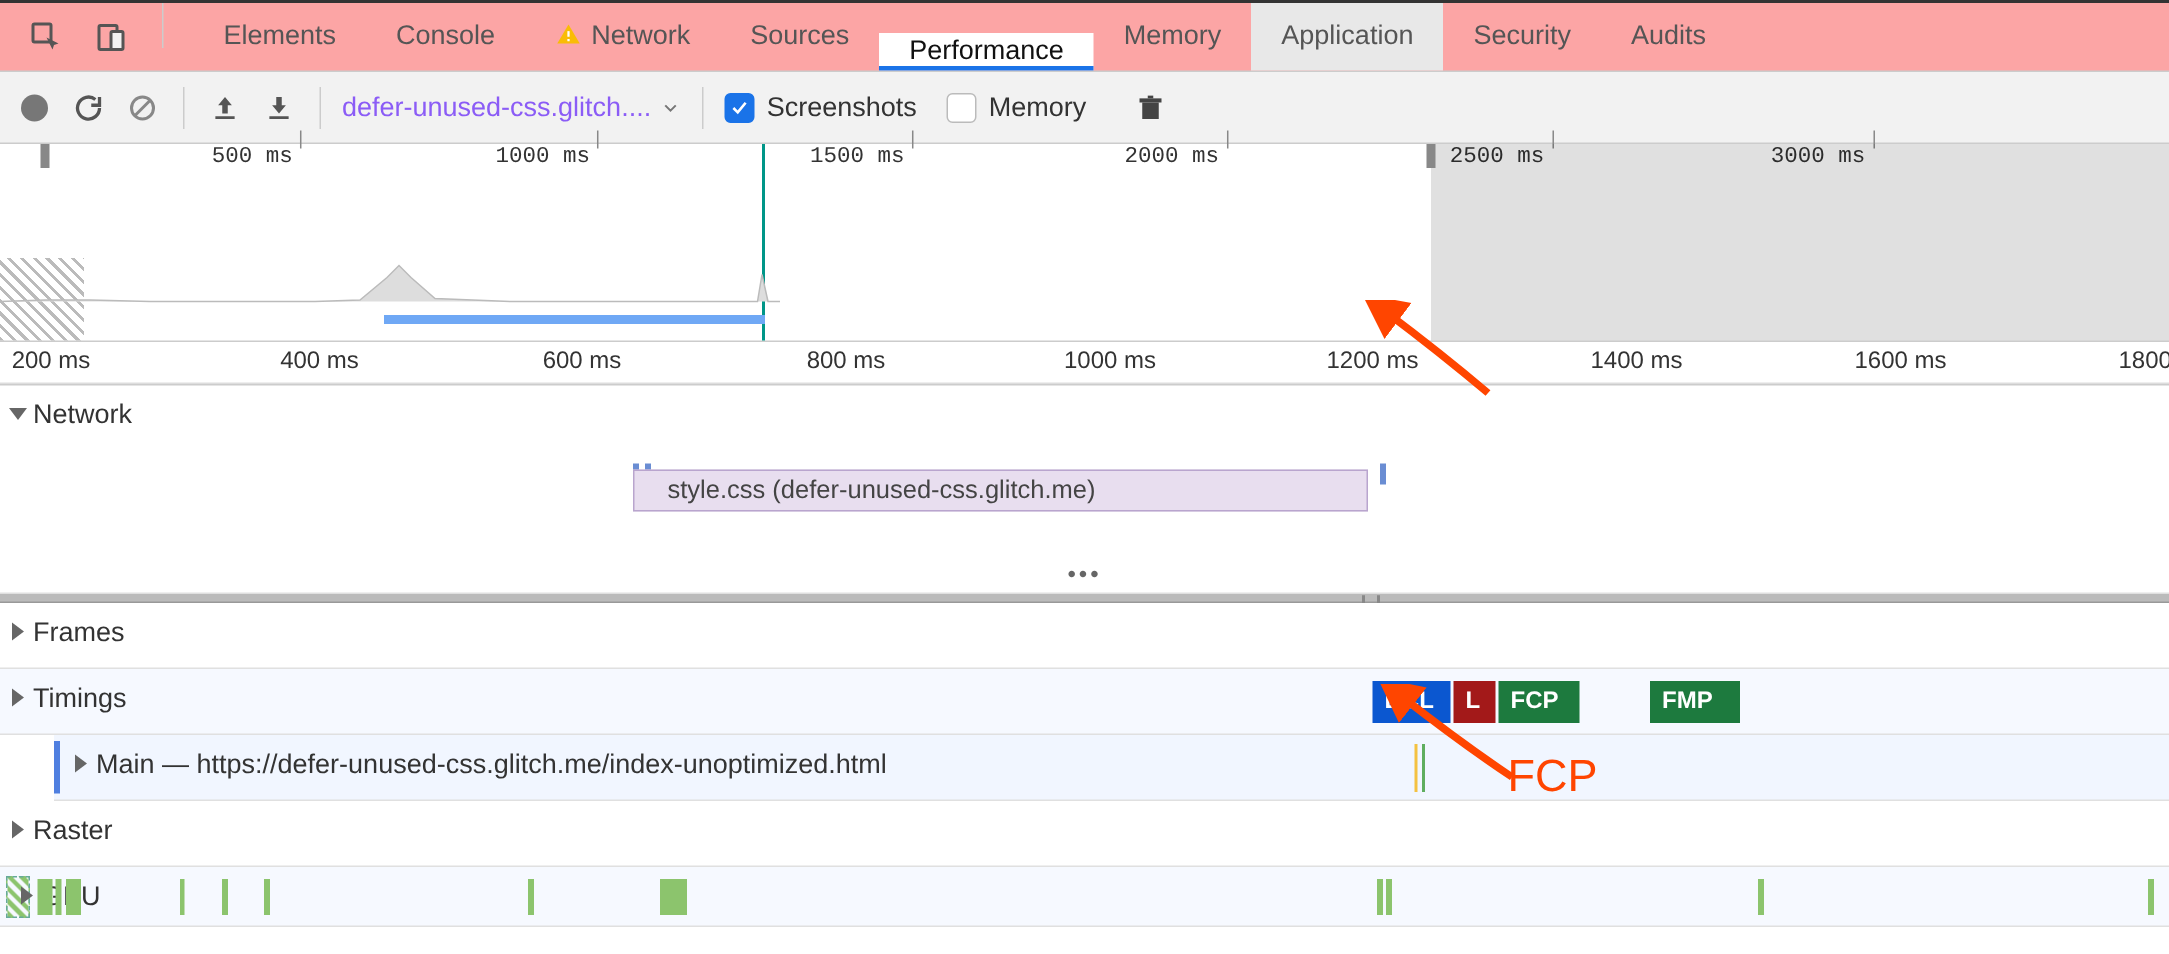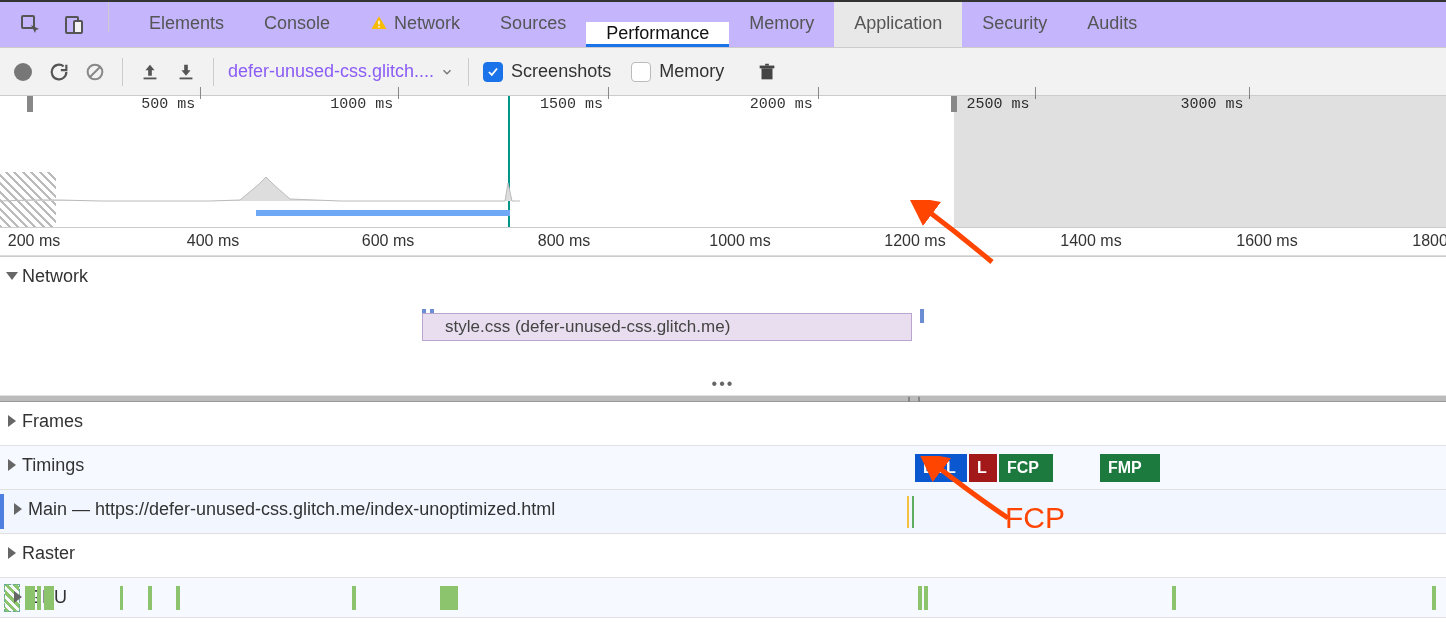--- a/index.html
+++ b/index.html
@@ -1,19 +1,19 @@
 <!DOCTYPE html>
 <html><head>
 <meta charset="utf-8">
 <style>
   * { box-sizing: border-box; margin: 0; padding: 0; }
   body { font-family: -apple-system, BlinkMacSystemFont, "Segoe UI", Helvetica, Arial, sans-serif; font-size: 18px; color: #333; background: #fff; width: 1446px; }
 
   
-  .tabs-bar { display: flex; align-items: flex-start; height: 48px; border-bottom: 1px solid #ccc; background: #c4b5fd; border-top: 2px solid #333; }
+  .tabs-bar { display: flex; align-items: flex-start; height: 48px; border-bottom: 1px solid #ccc; background: #fca5a5; border-top: 2px solid #333; }
   .tabs-left-icons { display: flex; align-items: center; gap: 18px; padding: 0 20px 0 18px; height: 100%; }
   .icon-btn { width: 26px; height: 26px; display: flex; align-items: center; justify-content: center; color: #555; cursor: pointer; }
   .tabs-list { display: flex; align-items: stretch; height: 100%; margin-left: 20px; }
   .tab { display: flex; align-items: center; padding: 0 20px; color: #555; cursor: pointer; border-bottom: 3px solid transparent; gap: 6px; white-space: nowrap; }
   .tab.active { color: #111; border-bottom-color: #1a73e8; background: #fff; margin-top: 20px; }
   .tab.hovered { background: #e8e8e8; }
   .warn-tri { width: 18px; height: 18px; }
 
   
   .toolbar { display: flex; align-items: center; height: 48px; border-bottom: 1px solid #ccc; background: #f2f2f2; padding: 0 10px; gap: 10px; }
@@ -49,21 +49,21 @@
   .disclosure { width: 0; height: 0; border-top: 6px solid transparent; border-bottom: 6px solid transparent; border-left: 8px solid #666; }
   .disclosure.open { transform: rotate(90deg); }
   .network-track { height: 140px; }
   .network-bar { position: absolute; top: 56px; left: 422px; width: 490px; height: 28px; background: #e8deef; border: 1px solid #b9a5ce; display: flex; align-items: center; padding-left: 22px; font-size: 17px; color: #444; }
   .net-tick { position: absolute; top: 52px; width: 4px; height: 14px; background: #6a8dd3; }
   .dots-ellipsis { position: absolute; bottom: 2px; left: 50%; transform: translateX(-50%); font-size: 16px; color: #666; letter-spacing: 2px; }
 
   .frames-track { height: 44px; }
   .timings-track { height: 44px; }
   .timing-pill { position: absolute; top: 8px; height: 28px; display: flex; align-items: center; padding: 0 8px; color: #fff; font-weight: 600; font-size: 16px; }
-  .main-track { height: 44px; }
+  .main-track { height: 44px; margin-left: 36px; }
   .raster-track { height: 44px; }
   .gpu-track { height: 40px; }
   .gpu-seg { position: absolute; top: 8px; height: 24px; background: #8cc46d; }
 
   
   .dash-line { position: absolute; top: 0; bottom: 0; width: 0; border-left: 2px dashed #888; }
   .marker-line { position: absolute; top: 0; bottom: 0; width: 2px; }
 
   
   .anno { position: absolute; color: #ff4500; font-size: 30px; font-weight: 400; white-space: nowrap; }

